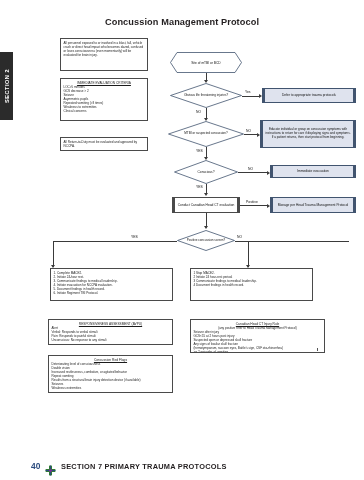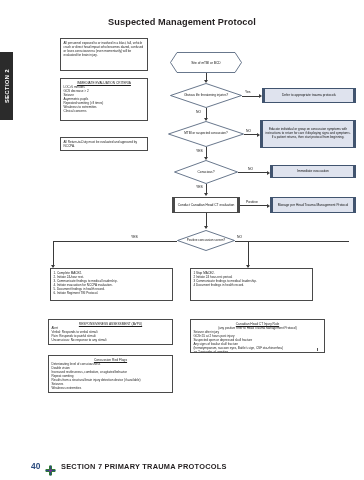--- a/index.html
+++ b/index.html
@@ -102,21 +102,21 @@
 </style>
 </head>
 <body>
 
 <div class="page">
 
   <div class="side-tab">
     <span>SECTION 2</span>
   </div>
 
-  <div class="doc-title">Suspected Management Protocol</div>
+  <div class="doc-title">Concussion Management Protocol</div>
 
   <div class="box wrap pad3 txt-3" style="left:60px;top:38px;width:88px;height:33px;">
     <span class="ln">All personnel exposed to or involved in a blast, fall, vehicle crash or direct head impact who becomes dazed, confused or loses consciousness (even momentarily) will be evaluated for brain injury.</span>
   </div>
 
   <div class="box pad3 txt-3" style="left:60px;top:78px;width:88px;height:43px;">
     <span class="ln ctr ul" style="font-size:3.2px;">IMMEDIATE EVALUATION CRITERIA</span>
     <span class="ln">LOC&gt;5 minutes</span>
     <span class="ln">GCS decrease &gt; 2</span>
     <span class="ln">Seizure</span>

